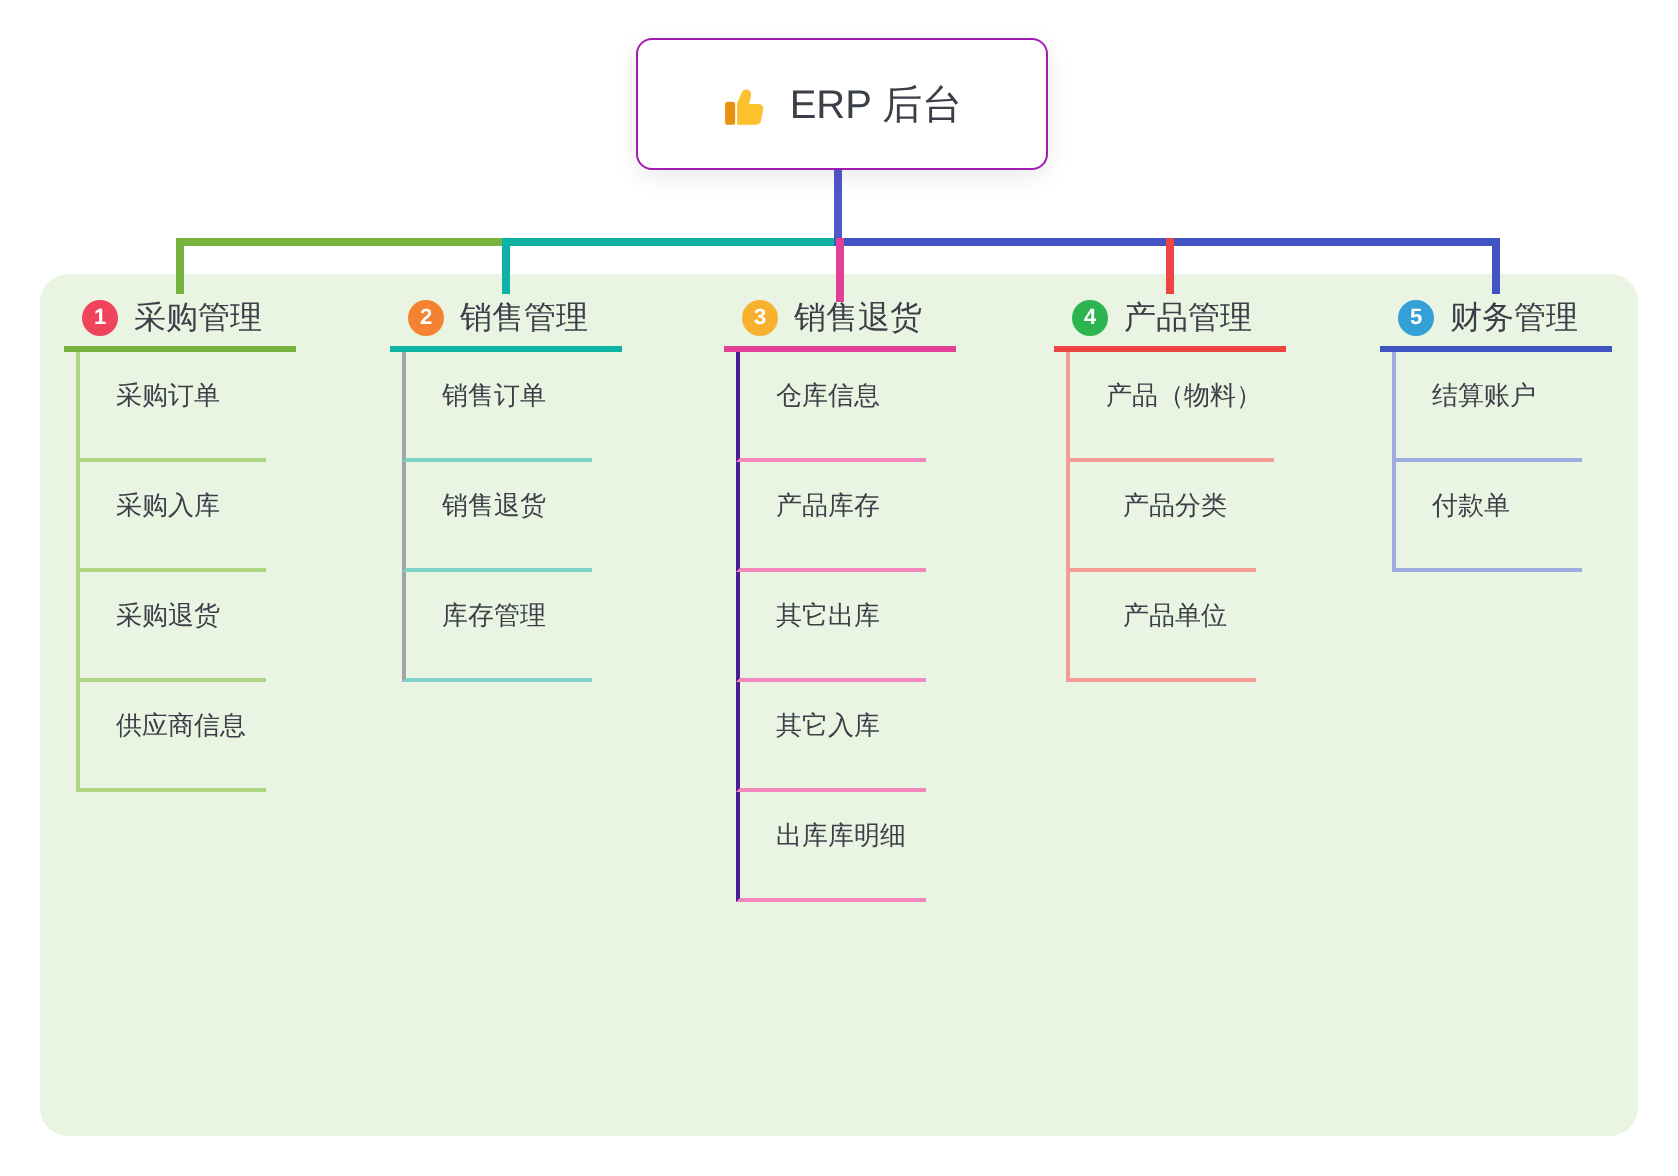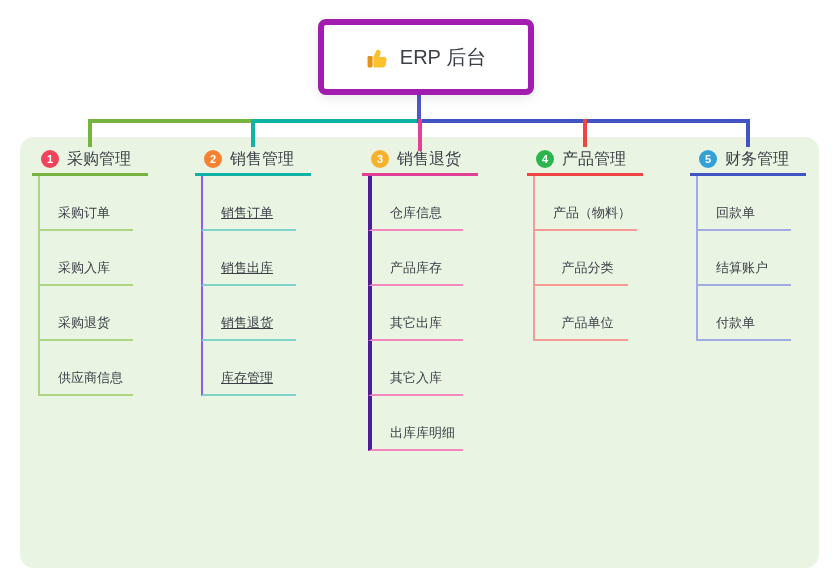--- a/index.html
+++ b/index.html
@@ -9,21 +9,21 @@
     color:#3b4048;background:#ffffff;
   }
   
   .board{
     position:absolute;left:20px;top:137px;width:799px;height:431px;
     background:#e9f5e2;border-radius:14px;
   }
   
   .root-node{
     position:absolute;left:318px;top:19px;width:204px;height:64px;
-    background:#ffffff;border:6px solid #a21caf;border-radius:8px;
+    background:#ffffff;border:1px solid #a21caf;border-radius:8px;
     box-shadow:0 3px 12px rgba(0,0,0,0.09);
     display:flex;align-items:center;justify-content:center;gap:11px;
     font-size:20px;z-index:4;
   }
   .root-node .thumb{width:23px;height:23px;display:block;}
   
   .line{position:absolute;z-index:2;}
   .stem{left:417px;top:83px;width:4px;height:38px;background:#4f58c9;}
   .bus{top:119px;height:4px;}
   .bus-green{left:88px;width:165px;background:#77b43f;}
@@ -54,25 +54,25 @@
   .b5 .underline,.b5 .badge-bg{background:#4253c4;}
   .b1 .badge{background:#f0435c;}
   .b2 .badge{background:#f58231;}
   .b3 .badge{background:#f8b12e;}
   .b4 .badge{background:#2cb44f;}
   .b5 .badge{background:#34a0d8;}
   .children{margin-left:6px;}
   .child{
     box-sizing:border-box;height:55px;min-width:95px;width:fit-content;
     display:flex;align-items:flex-end;
-    padding:0 6px 7px 18px;font-size:13px;white-space:nowrap;
+    padding:0 6px 22px 18px;font-size:13px;white-space:nowrap;
   }
   .b1 .child{border-left:2px solid #aed581;border-bottom:2px solid #aed581;}
-  .b2 .child{border-left:2px solid #8b5cf6;border-bottom:2px solid #7fd3c8;text-decoration:underline;}
-  .b3 .child{border-left:4px solid #4c1d95;border-bottom:2px solid #f287bd;}
+  .b2 .child{border-left:2px solid #a3a3a3;border-bottom:2px solid #7fd3c8;}
+  .b3 .child{border-left:2px solid #4c1d95;border-bottom:2px solid #f287bd;}
   .b4 .child{border-left:2px solid #f59a95;border-bottom:2px solid #f59a95;justify-content:center;}
   .b5 .child{border-left:2px solid #a0abe2;border-bottom:2px solid #a0abe2;}
 </style>
 </head>
 <body>
 
 <div class="canvas">
 
   <div class="board"></div>
 
@@ -120,23 +120,20 @@
     <div class="branch-title">
       <span class="badge">2</span>
       <span>销售管理</span>
     </div>
     <div class="underline"></div>
     <div class="children">
       <div class="child">
           <span>销售订单</span>
         </div>
       <div class="child">
-          <span>销售出库</span>
-        </div>
-      <div class="child">
           <span>销售退货</span>
         </div>
       <div class="child">
           <span>库存管理</span>
         </div>
     </div>
   </div>
 
   <div class="branch b3">
     <div class="branch-title">
@@ -183,23 +180,20 @@
   </div>
 
   <div class="branch b5">
     <div class="branch-title">
       <span class="badge">5</span>
       <span>财务管理</span>
     </div>
     <div class="underline"></div>
     <div class="children">
       <div class="child">
-          <span>回款单</span>
-        </div>
-      <div class="child">
           <span>结算账户</span>
         </div>
       <div class="child">
           <span>付款单</span>
         </div>
     </div>
   </div>
 
 </div>
 

